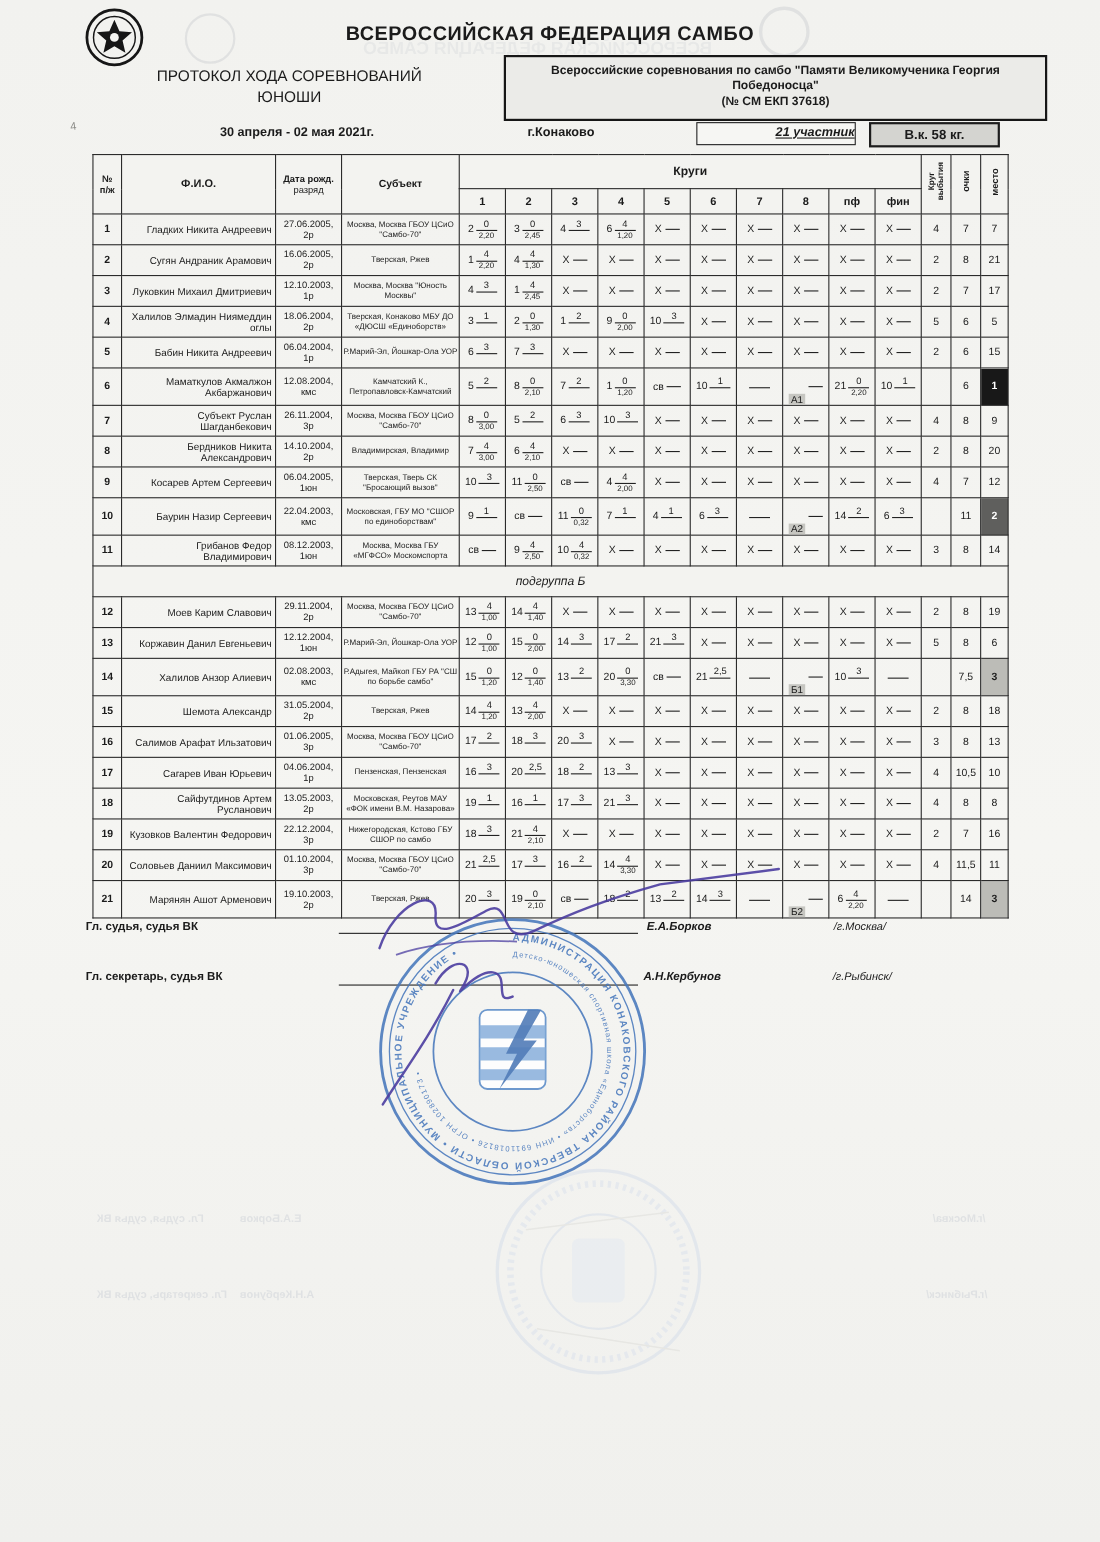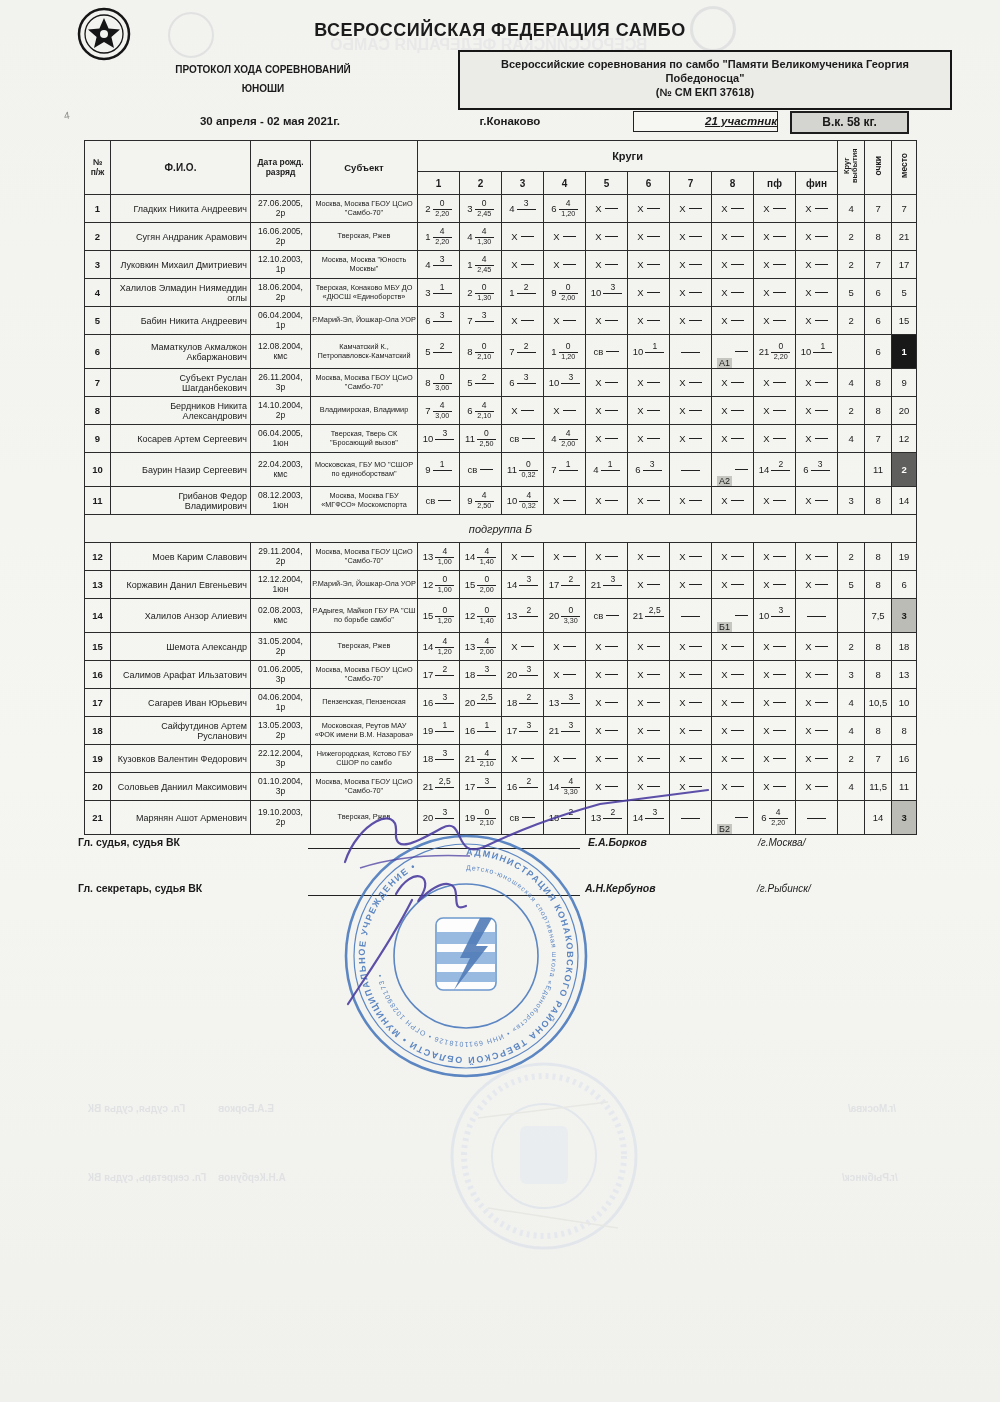--- a/index.html
+++ b/index.html
@@ -3,21 +3,21 @@
 <meta charset="utf-8">
 <style>
   html,body{margin:0;padding:0;background:#e6e6e3;}
   .page{position:relative;width:1000px;height:1402px;margin:0 auto;
     background:linear-gradient(180deg,#f2f2ef 0%,#f5f5f2 55%,#f0f0ed 100%);
     font-family:"Liberation Sans",sans-serif;color:#1b1b1b;overflow:hidden;}
   .abs{position:absolute;}
   
   .fed-title{left:0;right:0;top:20px;text-align:center;font-size:18px;font-weight:bold;letter-spacing:.5px;}
   .logo{left:76px;top:6px;}
-  .proto-title{left:118px;top:60px;width:290px;text-align:center;font-weight:bold;font-size:10px;line-height:19px;}
+  .proto-title{left:118px;top:60px;width:290px;text-align:center;font-weight:normal;font-size:14px;line-height:19px;}
   .event-box{left:458px;top:50px;width:462px;min-height:46px;border:2px solid #161616;background:#ebebe8;
     text-align:center;font-weight:bold;font-size:11px;line-height:14px;padding:5px 14px;}
   .date-row{top:115px;font-size:11.5px;}
   .dates{left:150px;width:240px;text-align:center;font-weight:bold;}
   .city{left:430px;width:160px;text-align:center;font-weight:bold;}
   .participants{left:633px;top:111px;width:143px;height:19px;border:1.5px solid #222;background:#f6f6f3;
     text-align:right;font-style:italic;font-weight:bold;font-size:11.5px;line-height:19px;text-decoration:underline;}
   .weight{left:790px;top:111px;width:115px;height:19px;border:2px solid #1d1d1d;background:#d4d4d0;
     text-align:center;font-weight:bold;font-size:12px;line-height:19px;}
   .margin-mark{left:64px;top:110px;font-size:10px;color:#8a8a86;transform:rotate(-8deg);}
@@ -115,21 +115,21 @@
     </colgroup>
     <thead>
       <tr>
         <th rowspan="2" class="h-small">
           <div>№</div>
             <div>п/ж</div>
         </th>
         <th rowspan="2" style="font-size:10px">Ф.И.О.</th>
         <th rowspan="2" class="h-small">
           <div>Дата рожд.</div>
-            <div style="font-weight:bold">разряд</div>
+            <div style="font-weight:normal">разряд</div>
         </th>
         <th rowspan="2" style="font-size:9.5px">Субъект</th>
         <th colspan="10" class="h-top">Круги</th>
         <th rowspan="2"><span class="vert">Круг выбытия</span></th>
         <th rowspan="2"><span class="vert" style="font-size:8.5px">очки</span></th>
         <th rowspan="2"><span class="vert" style="font-size:8.5px">место</span></th>
       </tr>
       <tr id="round-label-row">
           <th class="h-num">1</th>
           <th class="h-num">2</th>

